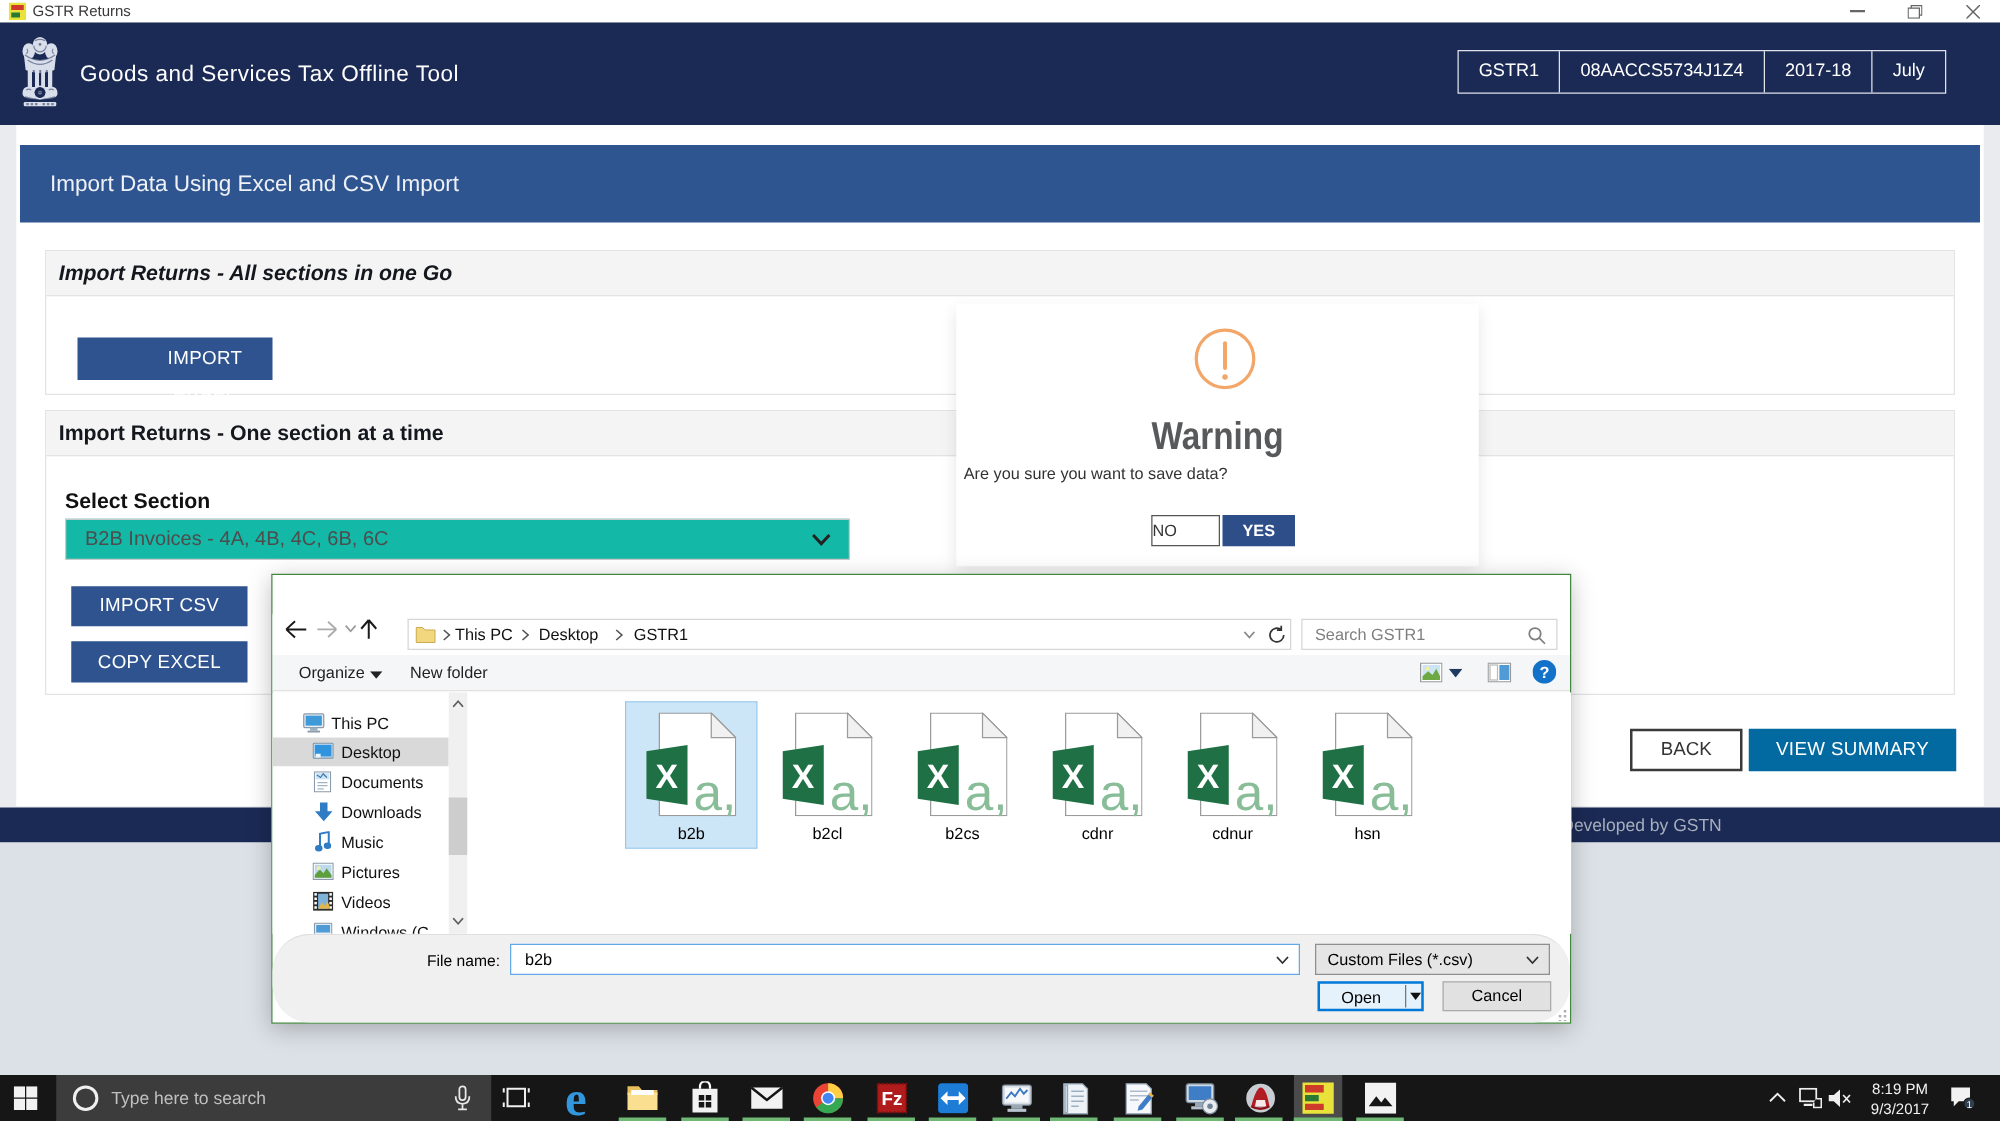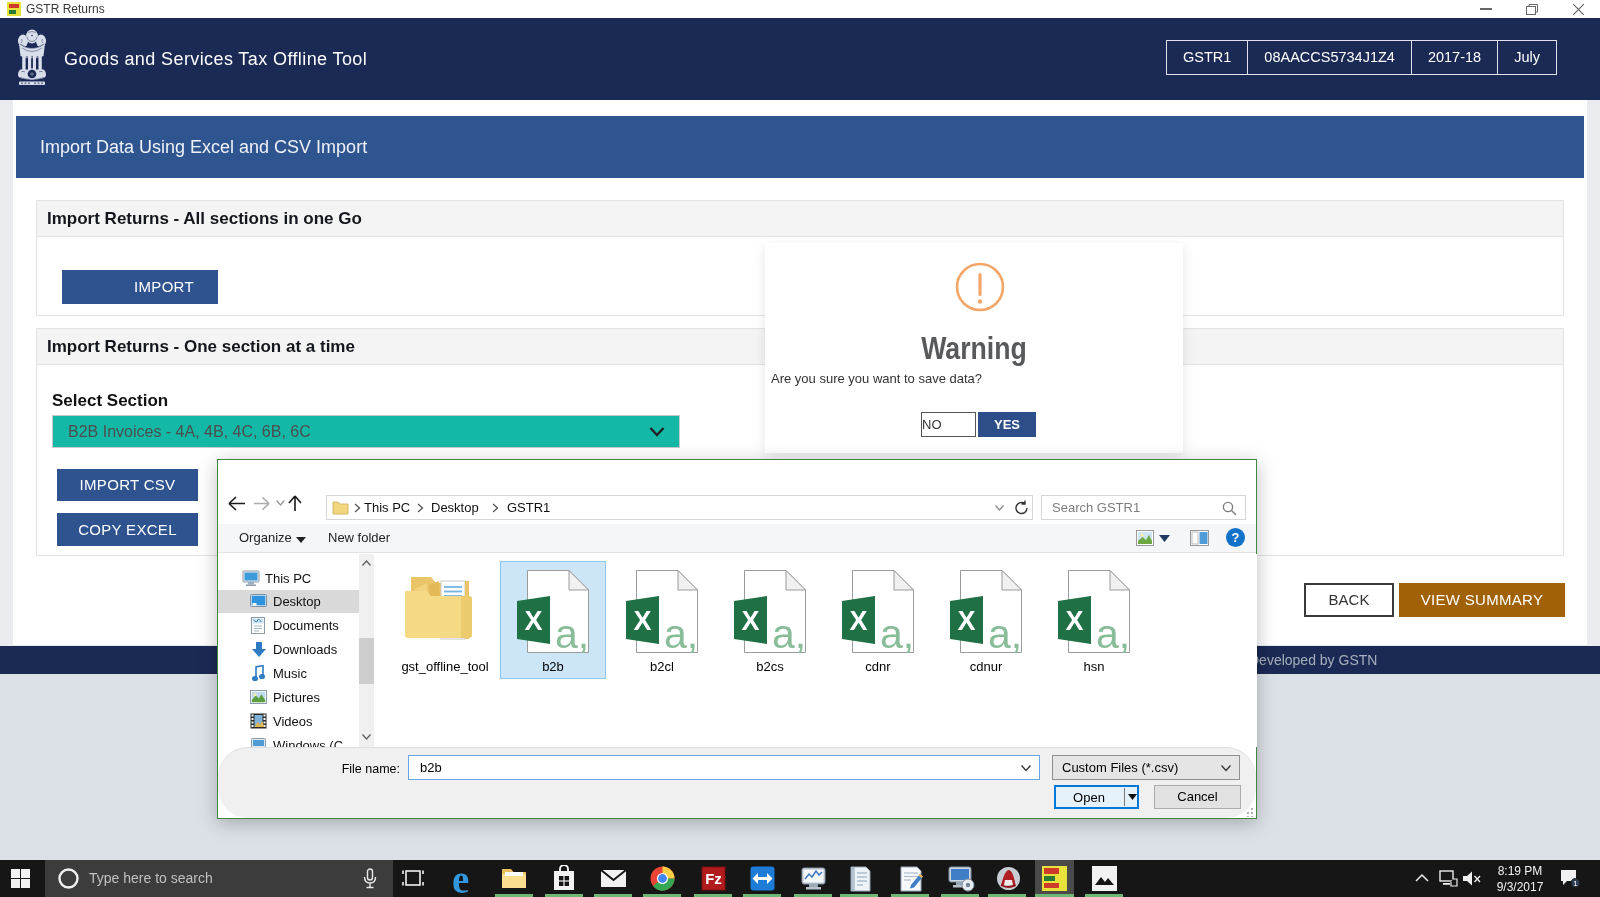--- a/index.html
+++ b/index.html
@@ -18,32 +18,32 @@
 #hgrp div { color:#fff; font-size:14.5px; line-height:33px; padding:0 16px; border-right:1px solid #dfe2ea; }
 #hgrp div:last-child { border-right:none; }
 
 
 #panel { left:13px; top:100px; width:1574px; height:545px; background:#ffffff; }
 #banner { left:16px; top:116px; width:1568px; height:62px; background:#2f5591; }
 #banner span { position:absolute; left:24px; top:21px; font-size:18px; color:#eef1f6; }
 .secbox { left:36px; width:1528px; background:#fff; border:1px solid #e3e3e3; }
 .sechdr { position:absolute; left:0; top:0; right:0; height:36px; background:#f4f4f4; border-bottom:1px solid #e3e3e3; }
 .sechdr span { position:absolute; left:10px; top:8px; font-size:17px; font-weight:bold; color:#14171d; }
-#sec1 { top:200px; height:116px; }
+#sec1 { top:200px; height:116px;font-style:italic; }
 #sec2 { top:328px; height:228px; }
 .bluebtn { position:absolute; background:#2e538f; color:#fff; font-size:15px; text-align:center; letter-spacing:0.3px; }
 #btnImportExcel { left:62px; top:270px; width:156px; height:34px; line-height:34px;padding-left:48px; }
 #lblSelect { left:52px; top:391px; font-size:17px; font-weight:bold; color:#111; }
 #selBox { left:52px; top:415px; width:628px; height:33px; border:1px solid #c9c9c9; background:#14b8a6; }
 #selBox span { position:absolute; left:15px; top:7px; font-size:16px; color:#4d4d4d; }
 #selBox svg { position:absolute; right:14px; top:10px; }
 #btnImportCsv { left:57px; top:469px; width:141px; height:32px; line-height:32px; }
 #btnCopyExcel { left:57px; top:513px; width:141px; height:33px; line-height:33px; }
 #btnBack { left:1304px; top:583px; width:90px; height:34px; background:#fff; border:2px solid #3a3a3a; color:#333; font-size:15px; text-align:center; line-height:30px; }
-#btnViewSum { left:1399px; top:583px; width:166px; height:34px; line-height:34px; background:#a16207; }
+#btnViewSum { left:1399px; top:583px; width:166px; height:34px; line-height:34px; background:#0369a1; }
 #footer { left:0; top:646px; width:1600px; height:28px; background:#1b2a55; }
 #footer span { position:absolute; left:1249px; top:6px; font-size:14px; color:#a8aebd; }
 #belowfooter { left:0; top:674px; width:1600px; height:186px; background:#dce1e7; }
 
 
 #warn { left:765px; top:243px; width:418px; height:210px; background:#fff; box-shadow:0 4px 12px rgba(0,0,0,0.10); }
 #warn .wtitle { position:absolute; left:0; top:88px; width:100%; text-align:center; font-size:31px; font-weight:bold; color:#58595b; transform:scaleX(0.86); }
 #warn .wmsg { position:absolute; left:6px; top:128px; font-size:13px; color:#333; }
 #warnNo { position:absolute; left:156px; top:169px; width:55px; height:25px; background:#fff; border:1px solid #555; color:#333; font-size:13px; text-align:left; line-height:23px; }
 #warnYes { position:absolute; left:213px; top:169px; width:58px; height:25px; background:#2d4e89; color:#fff; font-size:13px; font-weight:bold; text-align:center; line-height:25px; }
@@ -400,26 +400,20 @@
   <div id="fd-scroll">
     <svg style="position:absolute;left:3px;top:6px" width="9" height="6">
         <path d="M0.5 5.5 L4.5 1 L8.5 5.5" fill="none" stroke="#606060" stroke-width="1.3"></path>
       </svg>
     <div style="position:absolute;left:0;top:84px;width:15px;height:46px;background:#cdcdcd"></div>
     <svg style="position:absolute;left:3px;top:180px" width="9" height="6">
         <path d="M0.5 0.5 L4.5 5 L8.5 0.5" fill="none" stroke="#606060" stroke-width="1.3"></path>
       </svg>
   </div>
   <div id="fd-files">
-    <div class="ftile" style="left:19px">
-      <svg style="position:absolute;left:10px;top:5px" width="84" height="84" viewBox="0 0 84 84">
-          <use href="#foldericon"></use>
-        </svg>
-      <div class="lbl">gst_offline_tool</div>
-    </div>
     <div class="ftile sel" style="left:127px">
       <svg style="position:absolute;left:16px;top:8px" width="72" height="83" viewBox="0 0 72 83">
           <use href="#xlsicon"></use>
         </svg>
       <div class="lbl">b2b</div>
     </div>
     <div class="ftile" style="left:236px">
       <svg style="position:absolute;left:16px;top:8px" width="72" height="83" viewBox="0 0 72 83">
           <use href="#xlsicon"></use>
         </svg>

